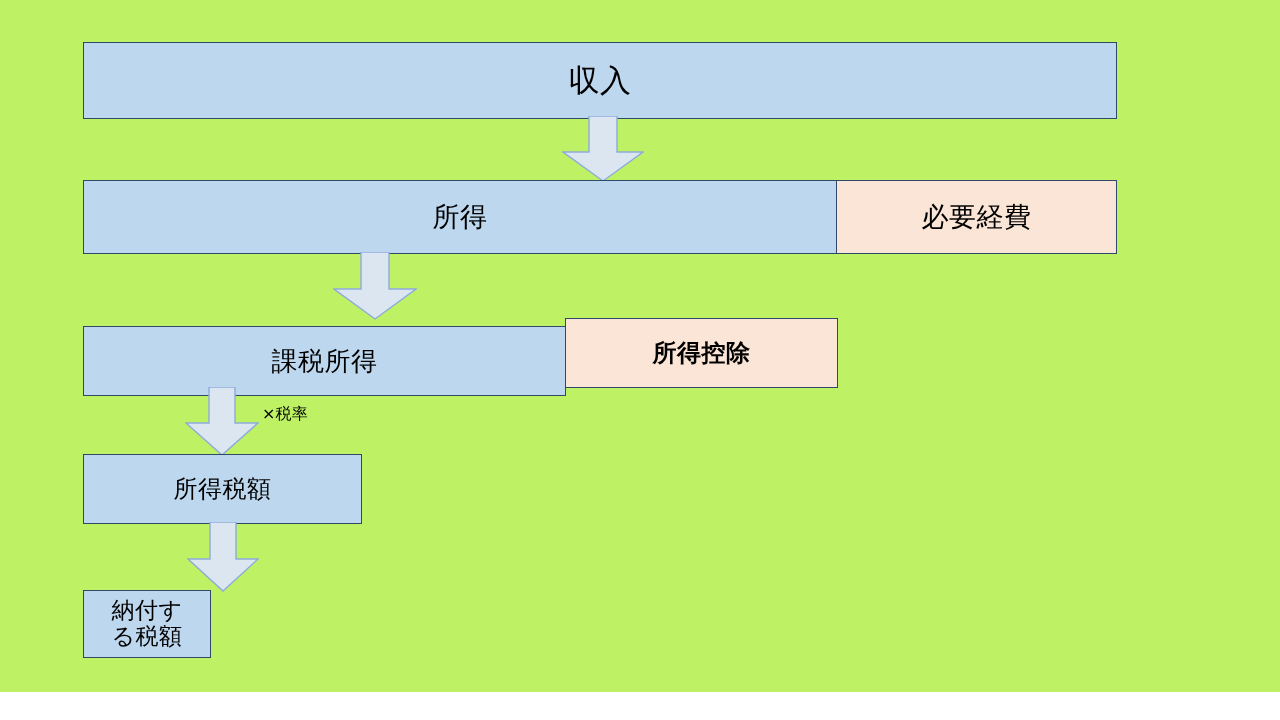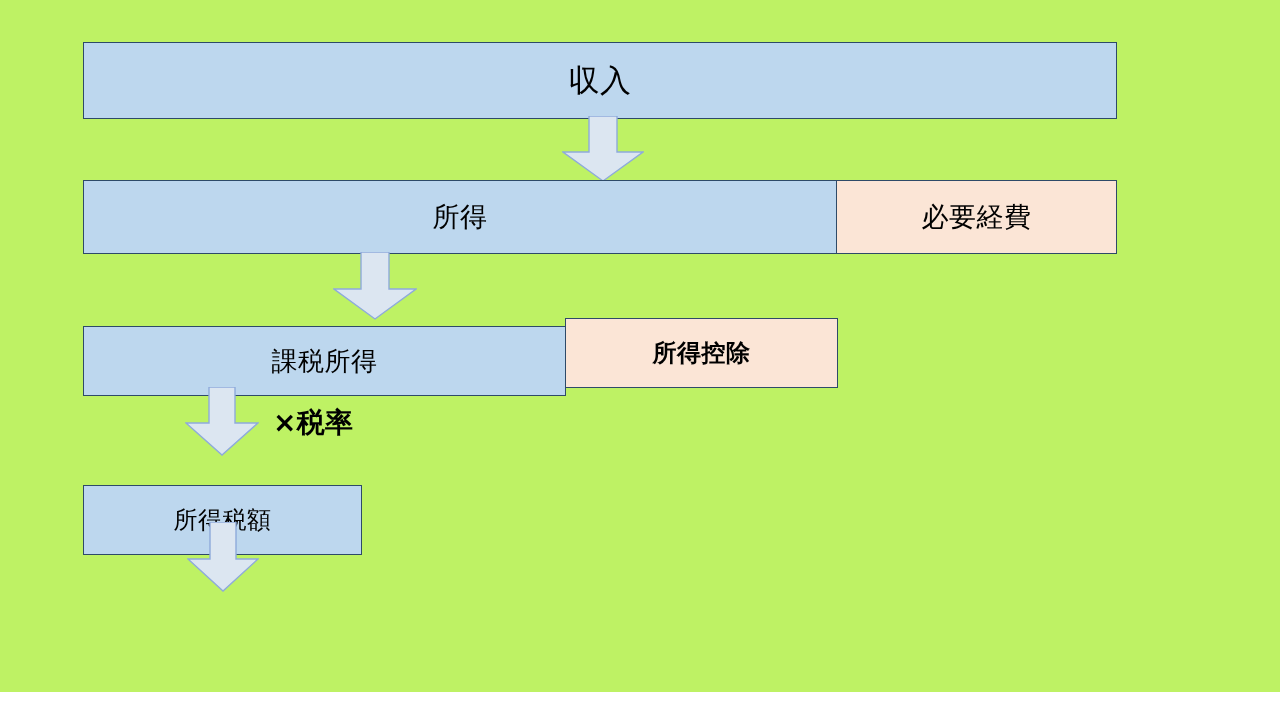--- a/index.html
+++ b/index.html
@@ -57,21 +57,20 @@
   }
   #box-shotoku-koujo {
     left: 565px; top: 318px; width: 273px; height: 70px;
     font-size: 24px;
     font-weight: bold;
   }
   
   #box-shotoku-zeigaku {
     left: 83px; top: 454px; width: 279px; height: 70px;
     font-size: 24px;
-    margin-top: 31px;
   }
   
   #box-noufu-zeigaku {
     left: 83px; top: 590px; width: 128px; height: 68px;
     font-size: 23px;
     line-height: 1.12;
   }
   #box-zeigaku-koujo {
     left: 210px; top: 590px; width: 152px; height: 68px;
     font-size: 23px;
@@ -84,26 +83,25 @@
   }
   #arrow-1 { left: 562px; top: 116px; width: 82px; height: 66px; }
   #arrow-2 { left: 333px; top: 252px; width: 84px; height: 68px; }
   #arrow-3 { left: 185px; top: 387px; width: 74px; height: 69px; }
   #arrow-4 { left: 187px; top: 522px; width: 72px; height: 70px; }
 
   #label-tax-rate {
     position: absolute;
     left: 262px;
     top: 404px;
-    font-size: 28px;
-    font-weight: bold;
+    font-size: 16px;
+    font-weight: normal;
     color: #000000;
     white-space: nowrap;
     letter-spacing: 0.01em;
-    margin-left: 11px;
   }
 </style>
 </head>
 <body>
 
 <div id="diagram">
 
   <div class="bar fill-blue" id="box-shunyu">収入</div>
 
   <svg class="arrow" id="arrow-1" viewBox="0 0 82 66" preserveAspectRatio="none">
@@ -124,14 +122,16 @@
     <polygon points="24,0 50,0 50,36 73,36 37,68 1,36 24,36" fill="#DCE6F1" stroke="#8EAADB" stroke-width="1.4" stroke-linejoin="miter"></polygon>
   </svg>
   <div id="label-tax-rate">×税率</div>
 
   <div class="bar fill-blue" id="box-shotoku-zeigaku">所得税額</div>
 
   <svg class="arrow" id="arrow-4" viewBox="0 0 72 70" preserveAspectRatio="none">
     <polygon points="23,0 49,0 49,37 71,37 36,69 1,37 23,37" fill="#DCE6F1" stroke="#8EAADB" stroke-width="1.4" stroke-linejoin="miter"></polygon>
   </svg>
 
+  <div class="bar fill-blue" id="box-noufu-zeigaku">納付す
+る税額</div>
 
 </div>
 
 </body></html>

